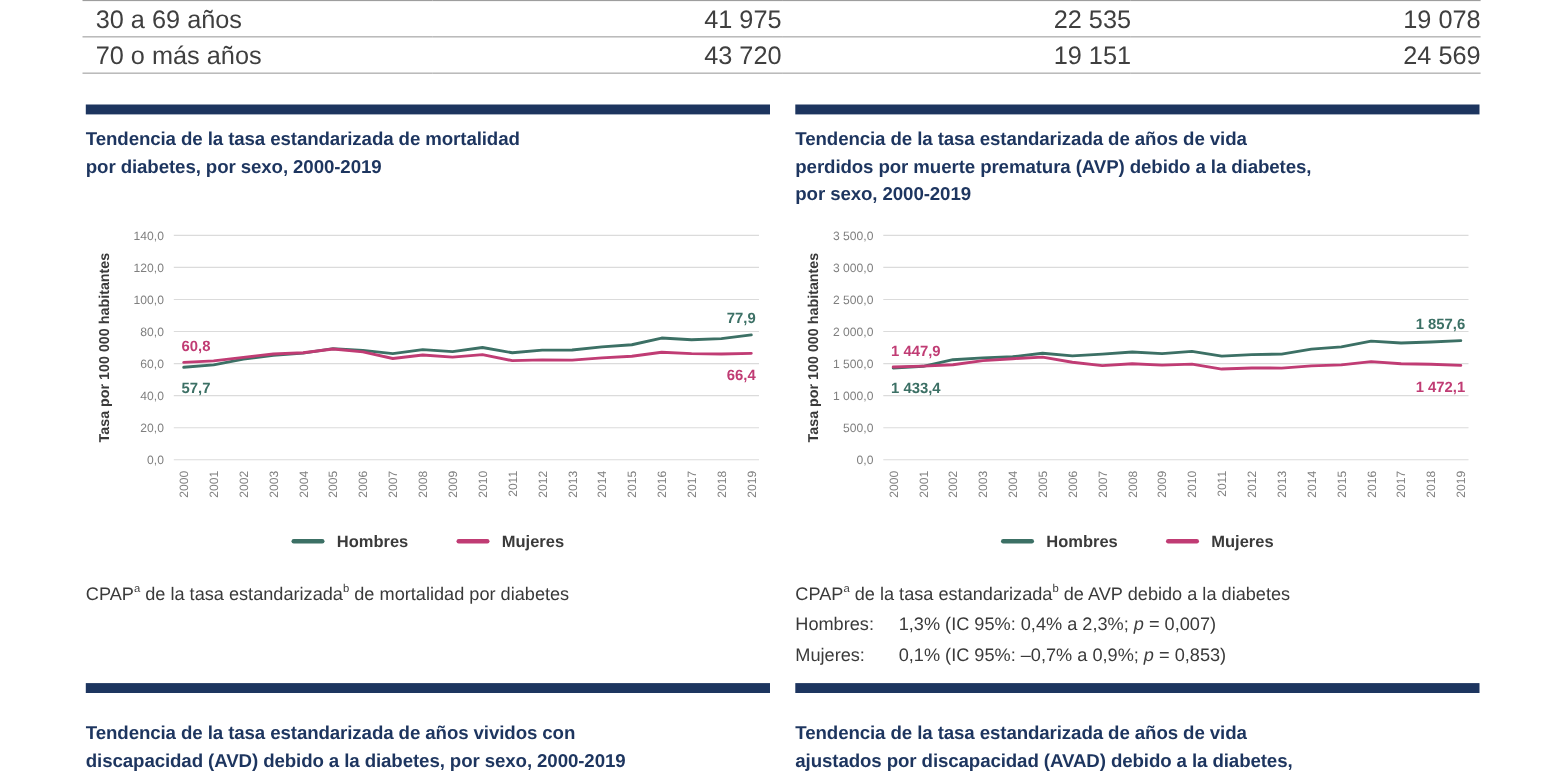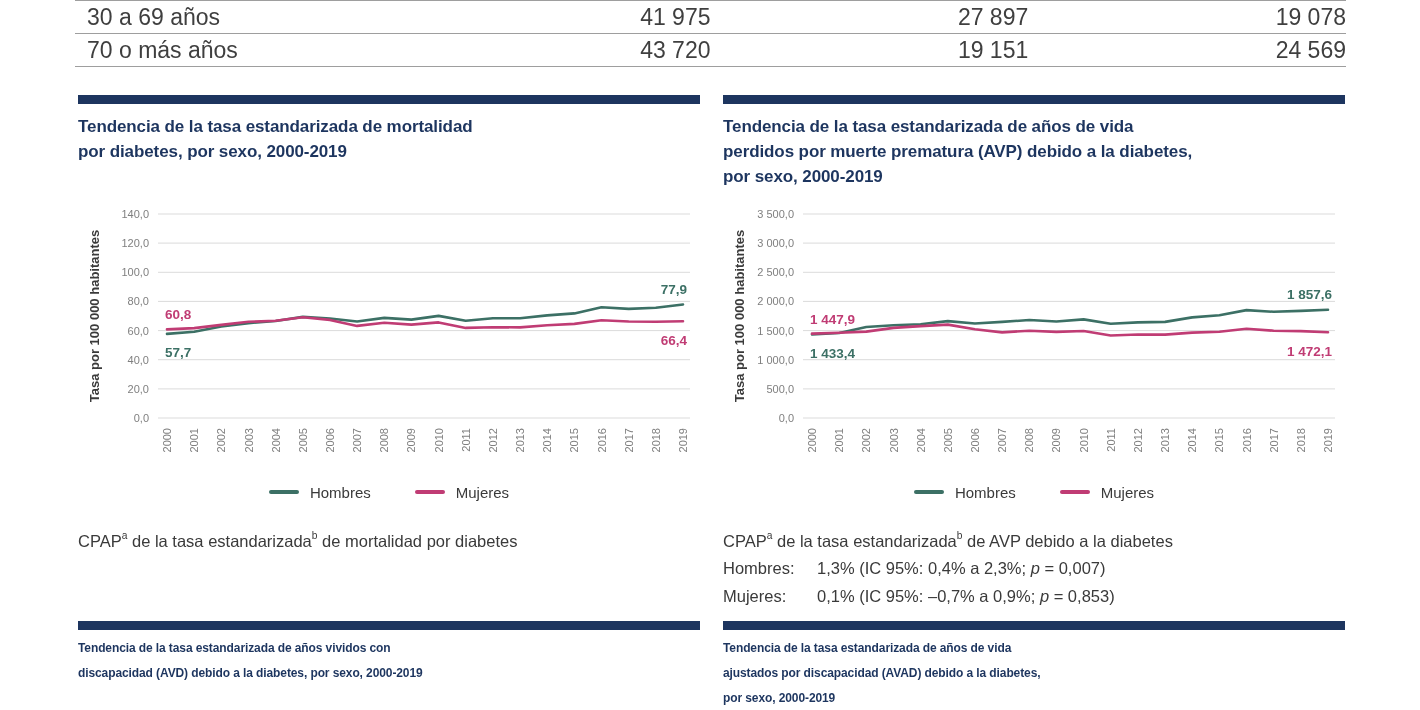--- a/index.html
+++ b/index.html
@@ -15,40 +15,40 @@
   .panel{position:absolute;top:95px;width:622px;}
   .panel.left{left:78px;}
   .panel.right{left:723px;}
   .bar{height:9px;background:#1d355f;}
   .ptitle{height:86px;margin-top:10px;font-size:17px;line-height:25px;font-weight:bold;
        color:#1d355f;white-space:pre-line;letter-spacing:-0.1px;}
   .chartbox{height:275px;}
   svg text.tick{font-family:"Liberation Sans","DejaVu Sans",sans-serif;font-size:11px;fill:#7f7f7f;}
   svg text.ylab{font-family:"Liberation Sans","DejaVu Sans",sans-serif;font-size:13px;font-weight:bold;fill:#3a3a3a;}
   svg text.dlab{font-family:"Liberation Sans","DejaVu Sans",sans-serif;font-size:13.5px;font-weight:bold;}
-  .legend{height:22px;margin-top:6px;display:flex;justify-content:center;align-items:center;gap:44px;}
+  .legend{height:22px;margin-top:6px;display:flex;justify-content:center;align-items:center;gap:44px;font-weight:bold;}
   .legend-item{display:flex;align-items:center;gap:11px;font-size:15px;color:#3a3a3a;}
   .dash{width:30px;height:4px;border-radius:2px;display:inline-block;}
   .cpap{margin-top:20px;height:84px;font-size:16.5px;line-height:27.5px;color:#3a3a3a;}
   .cpap sup{font-size:62%;position:relative;top:-1px;}
   .stat-label{display:inline-block;width:94px;}
   .cpap i{font-style:italic;}
   .bar2{margin-top:14px;}
-  .ptitle2{margin-top:6px;font-size:12px;line-height:25px;font-weight:bold;
+  .ptitle2{margin-top:24px;font-size:17px;line-height:25px;font-weight:bold;
        color:#1d355f;white-space:pre-line;letter-spacing:-0.1px;}
 </style>
 </head>
 <body>
 
 <table class="age-table">
   <tbody>
       <tr>
     <td class="c0">30 a 69 años</td>
     <td class="cn">41 975</td>
-    <td class="cn">27 897</td>
+    <td class="cn">22 535</td>
     <td class="cn">19 078</td>
   </tr>
   <tr>
     <td class="c0">70 o más años</td>
     <td class="cn">43 720</td>
     <td class="cn">19 151</td>
     <td class="cn">24 569</td>
   </tr>
 </tbody>
   </table>

